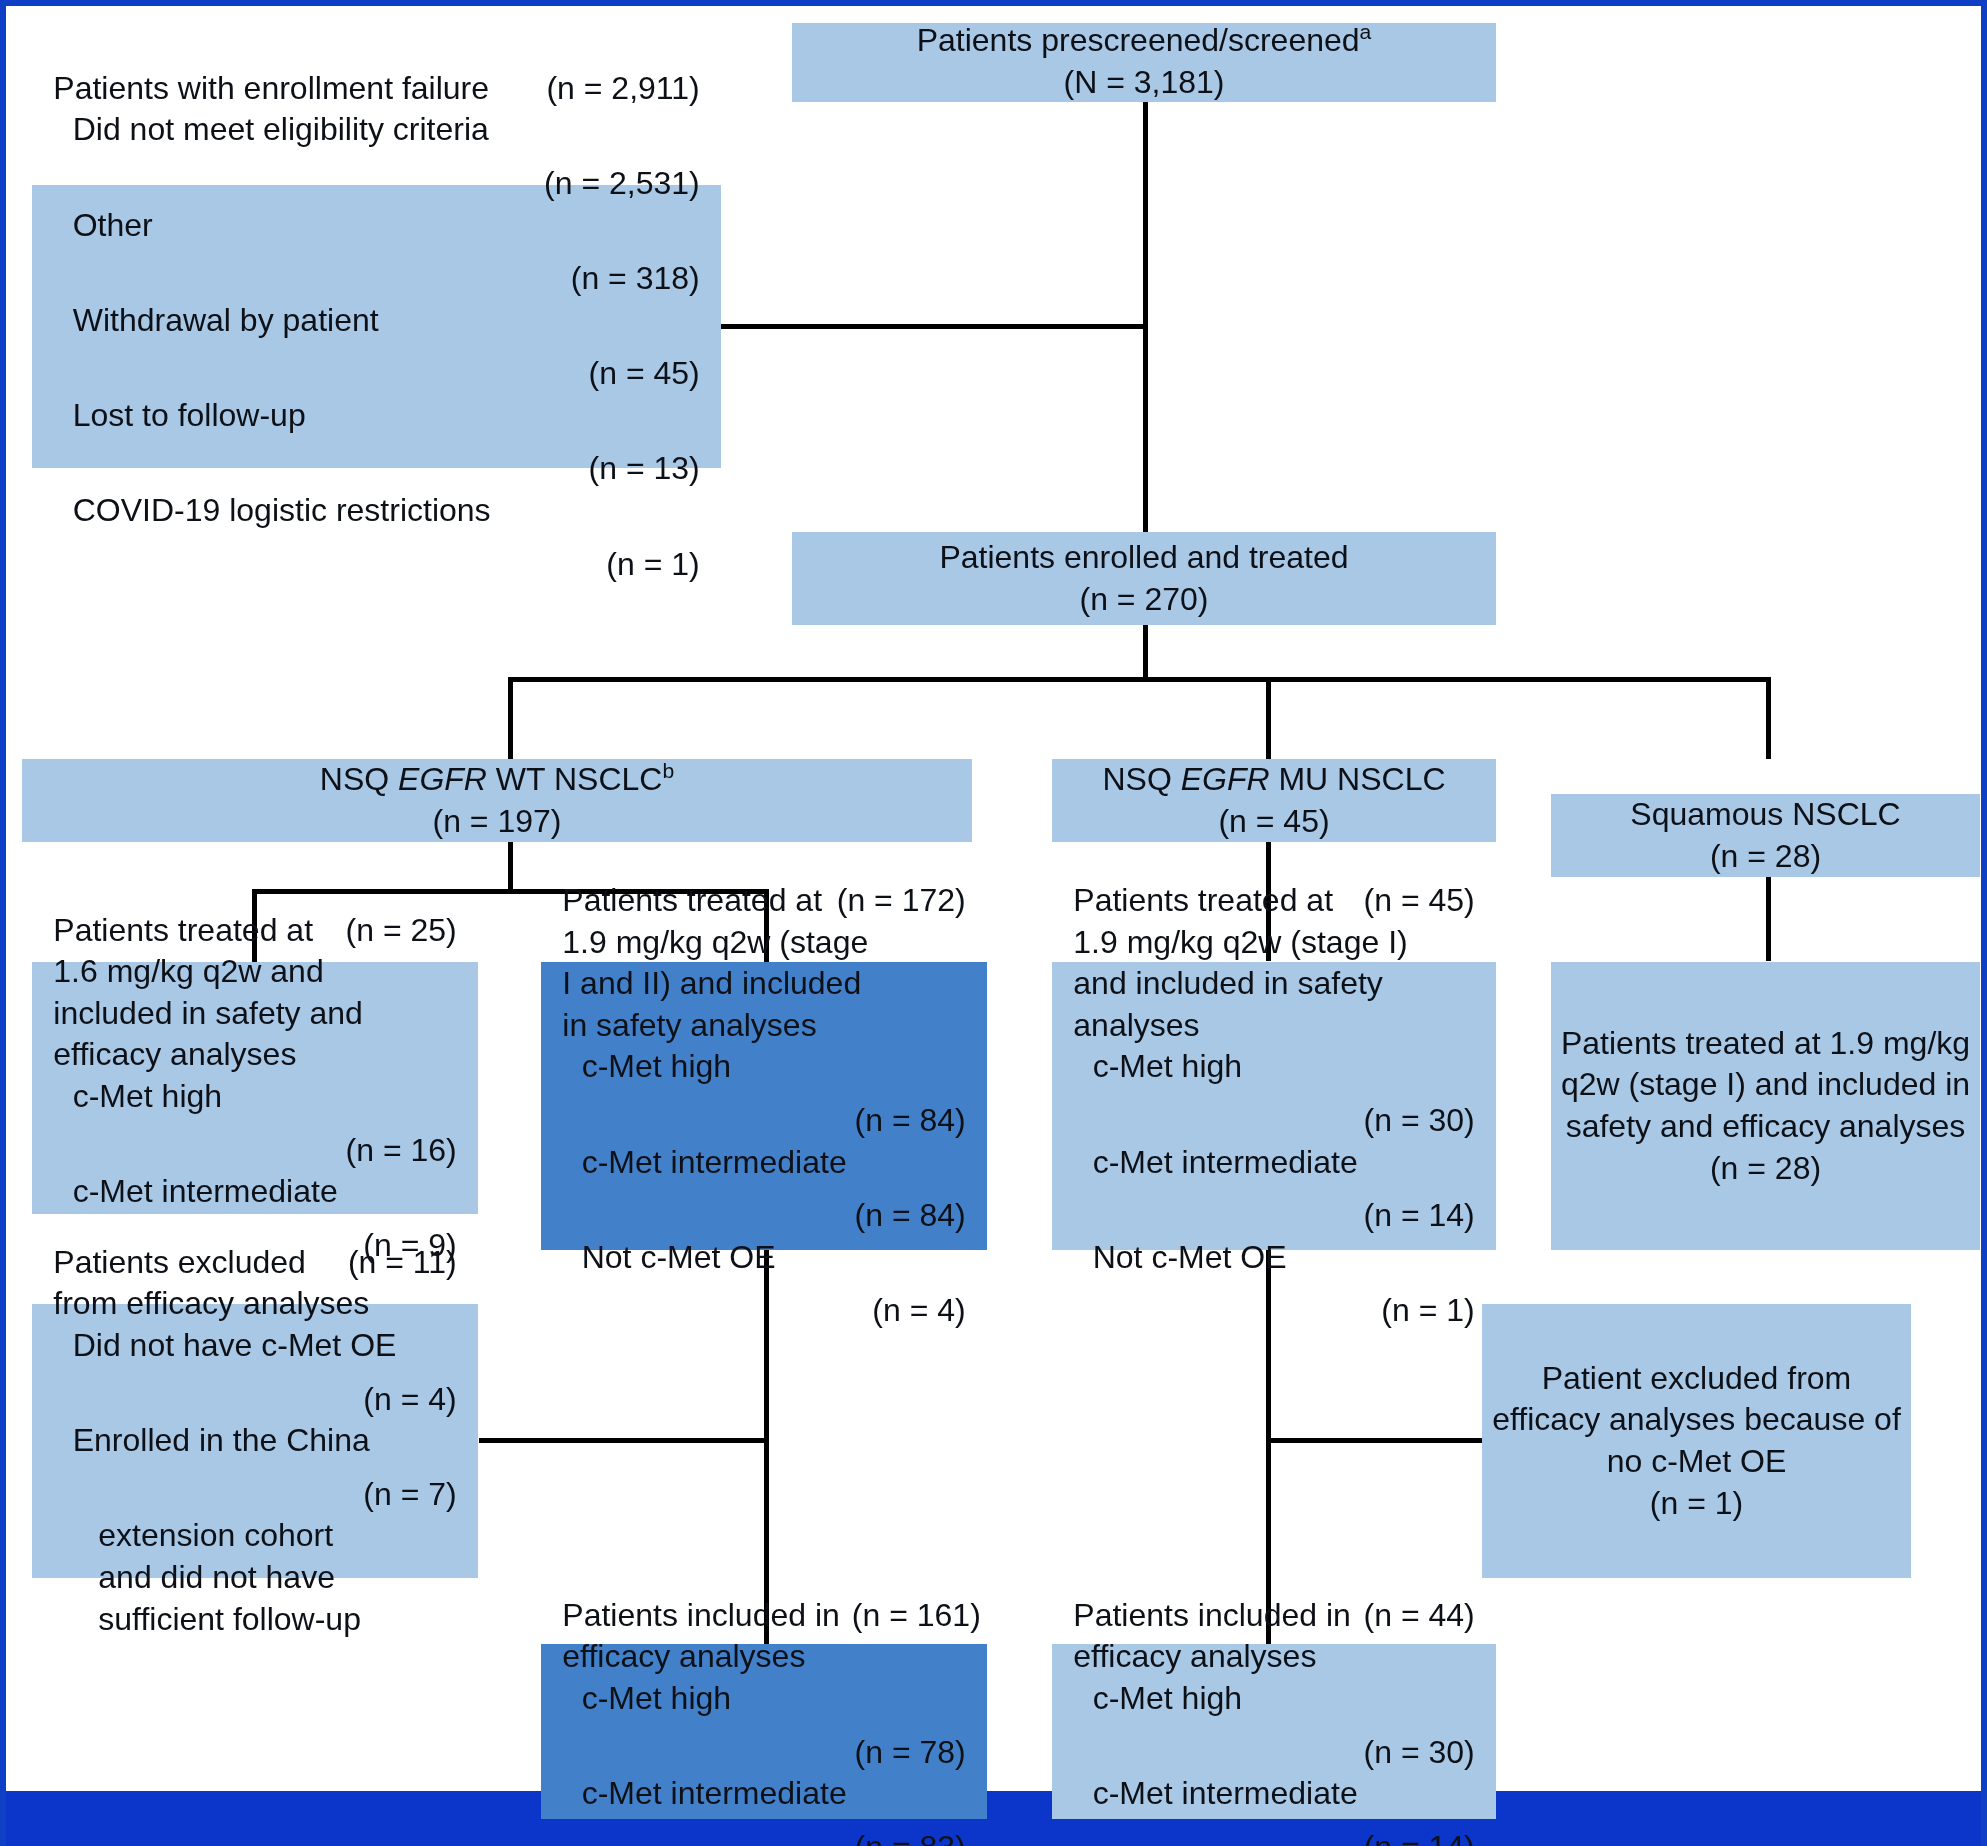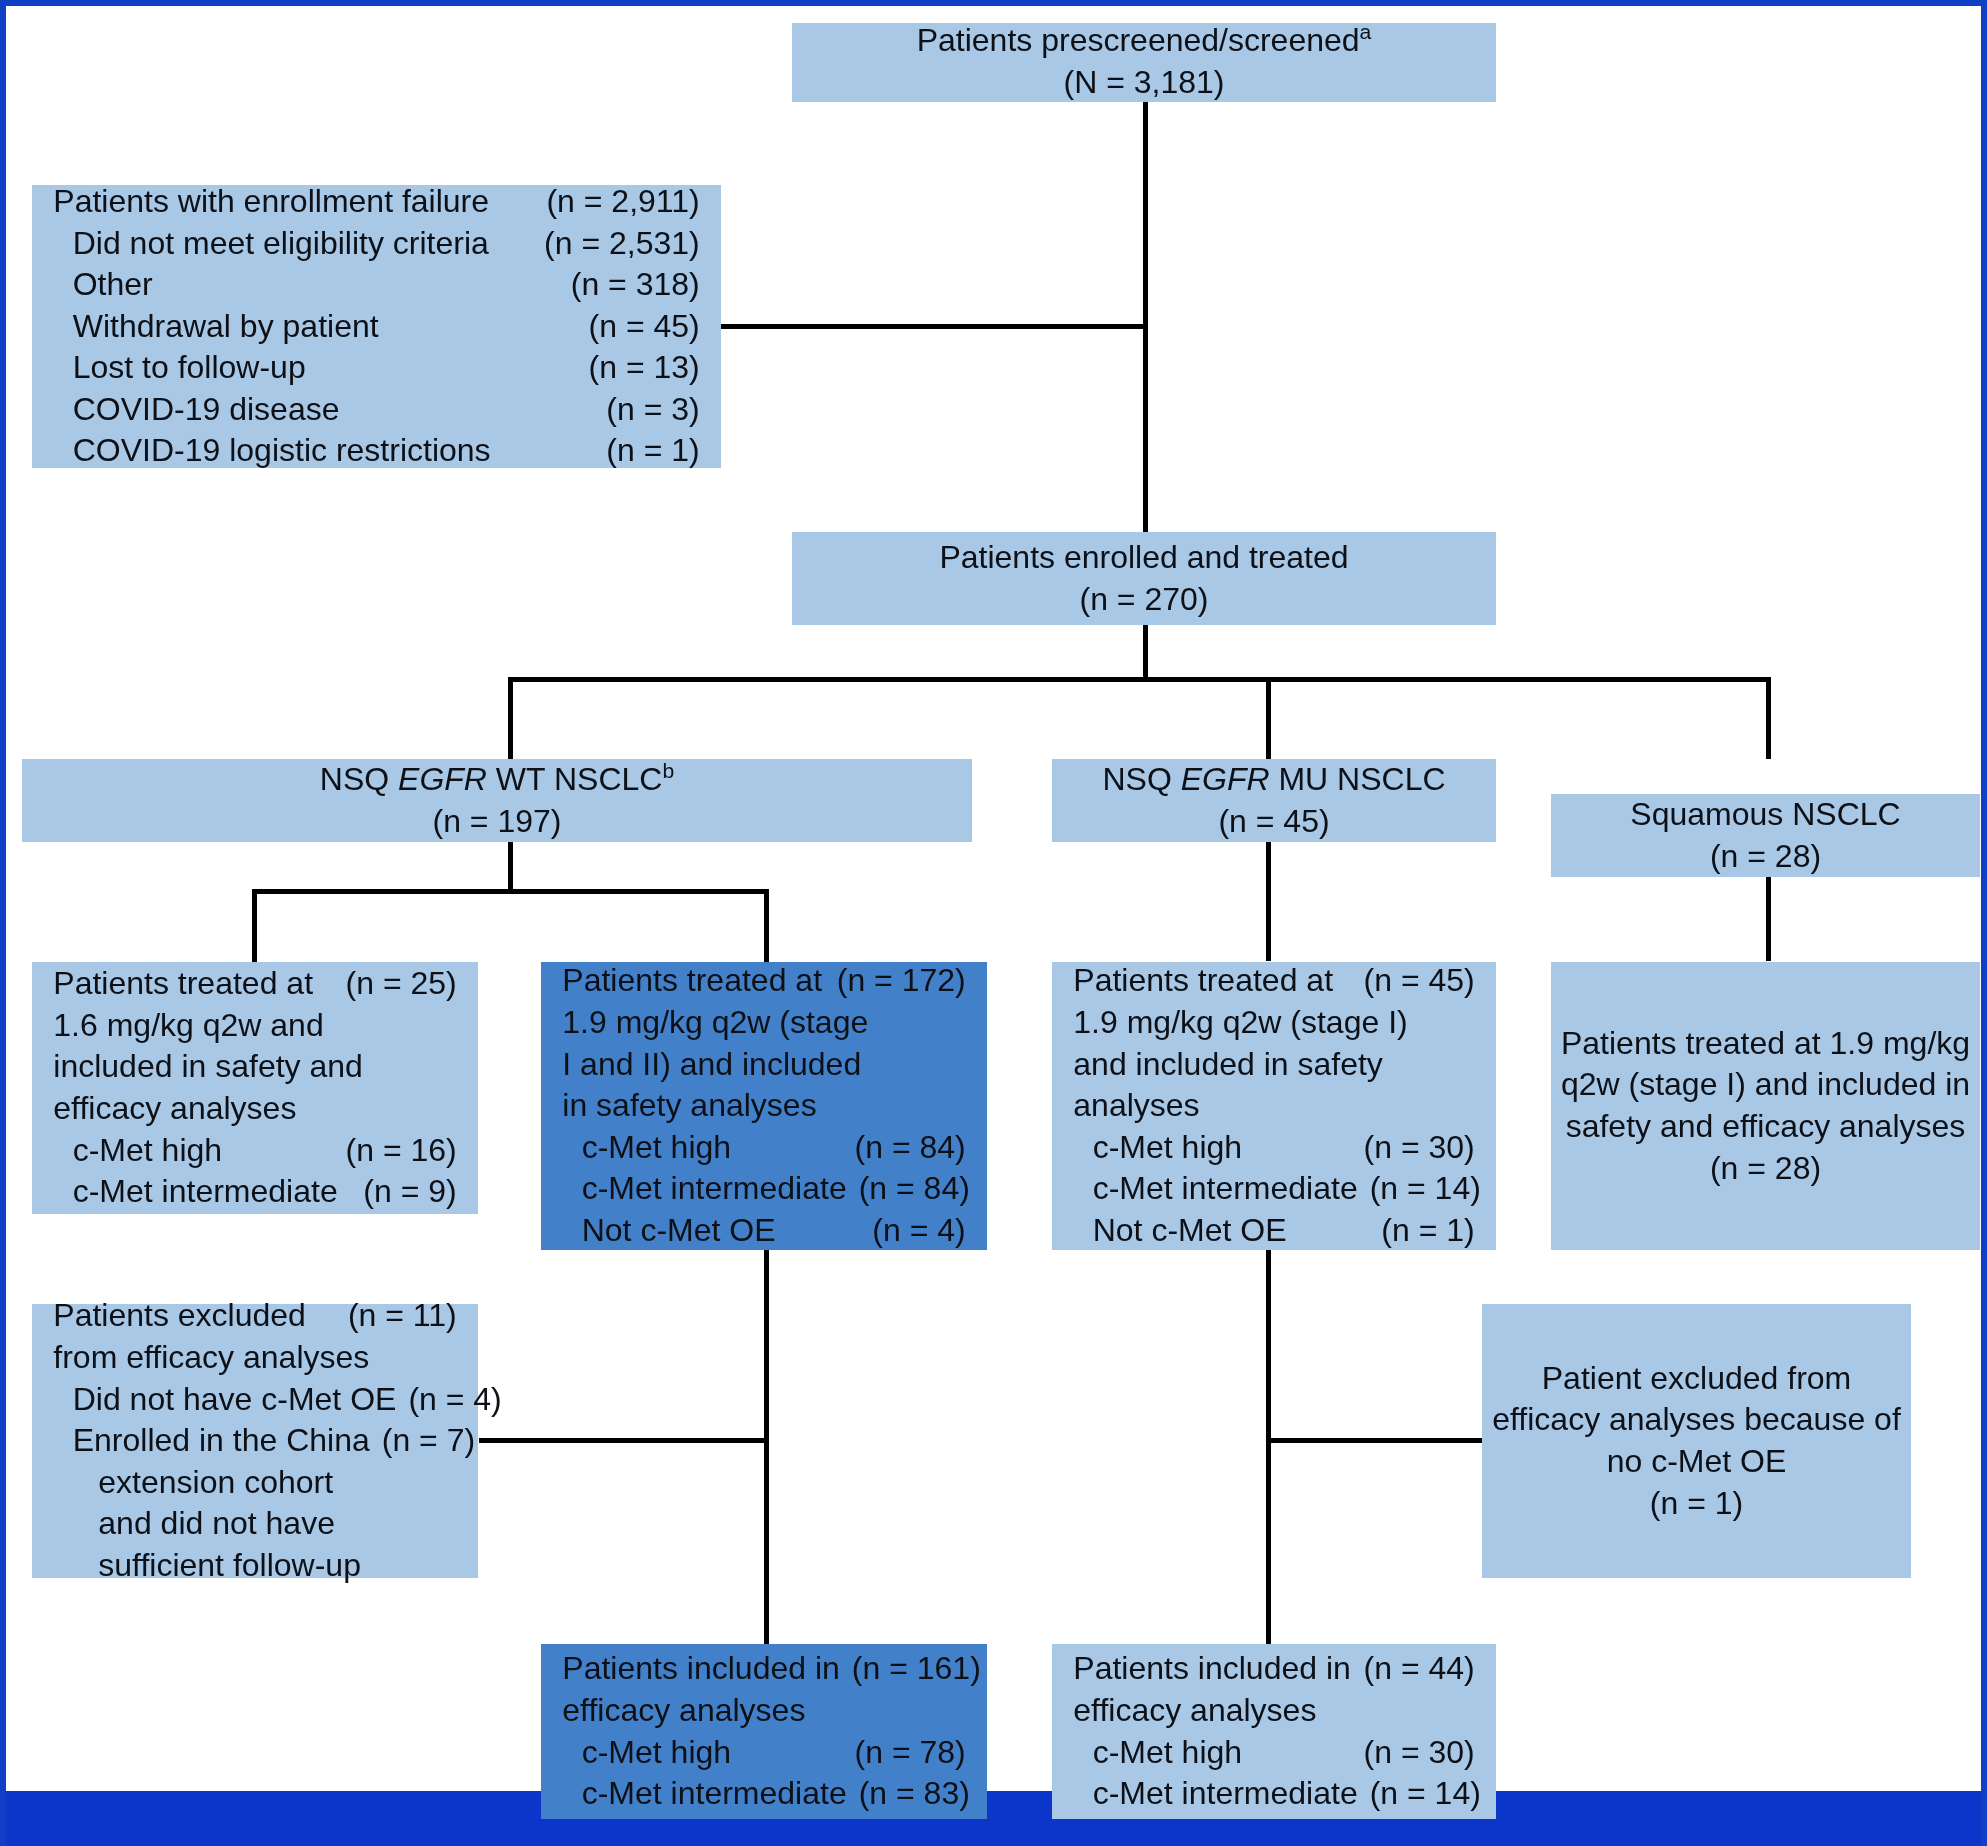--- a/index.html
+++ b/index.html
@@ -27,21 +27,21 @@
     z-index:3;
   }
   .box.dark{background:#4380ca;}
   .box.center{display:flex;flex-direction:column;align-items:center;justify-content:center;text-align:center;}
   .box.vc{display:flex;flex-direction:column;justify-content:center;}
   .box .pad{padding:0 21.3px;}
 
   .row{display:flex;justify-content:space-between;white-space:nowrap;gap:12px;}
   .row .lbl{text-align:left;}
   .row .num{text-align:right;}
-  .indent1{padding-left:19.4px;}
+  .indent1{padding-left:19.4px;flex-direction:column;}
   .indent2{padding-left:45px;}
   .nowrap{white-space:nowrap;}
   .it{font-style:italic;}
   sup{font-size:0.66em;vertical-align:super;line-height:0;}
 
   
   .ln{position:absolute;background:#000000;z-index:1;}
   .v{width:4.9px;}
   .h{height:4.9px;}
 </style>
@@ -97,24 +97,20 @@
           </div>
         <div class="row indent1">
             <span class="lbl">Withdrawal by patient</span>
             <span class="num">(n = 45)</span>
           </div>
         <div class="row indent1">
             <span class="lbl">Lost to follow-up</span>
             <span class="num">(n = 13)</span>
           </div>
         <div class="row indent1">
-            <span class="lbl">COVID-19 disease</span>
-            <span class="num">(n = 3)</span>
-          </div>
-        <div class="row indent1">
             <span class="lbl">COVID-19 logistic restrictions</span>
             <span class="num">(n = 1)</span>
           </div>
       </div>
     </div>
 
     <div class="box center" style="left:786px;top:526px;width:704px;height:93px;">
       <div class="nowrap">Patients enrolled and treated</div>
       <div class="nowrap">(n = 270)</div>
     </div>

